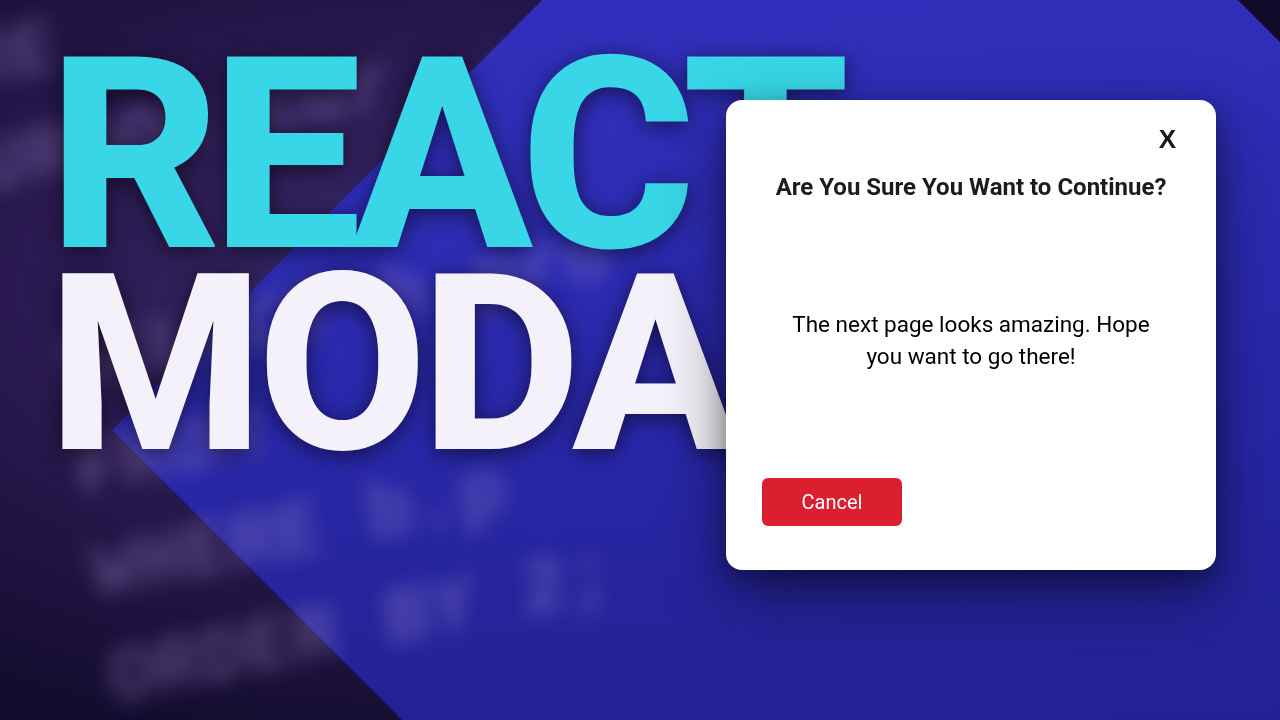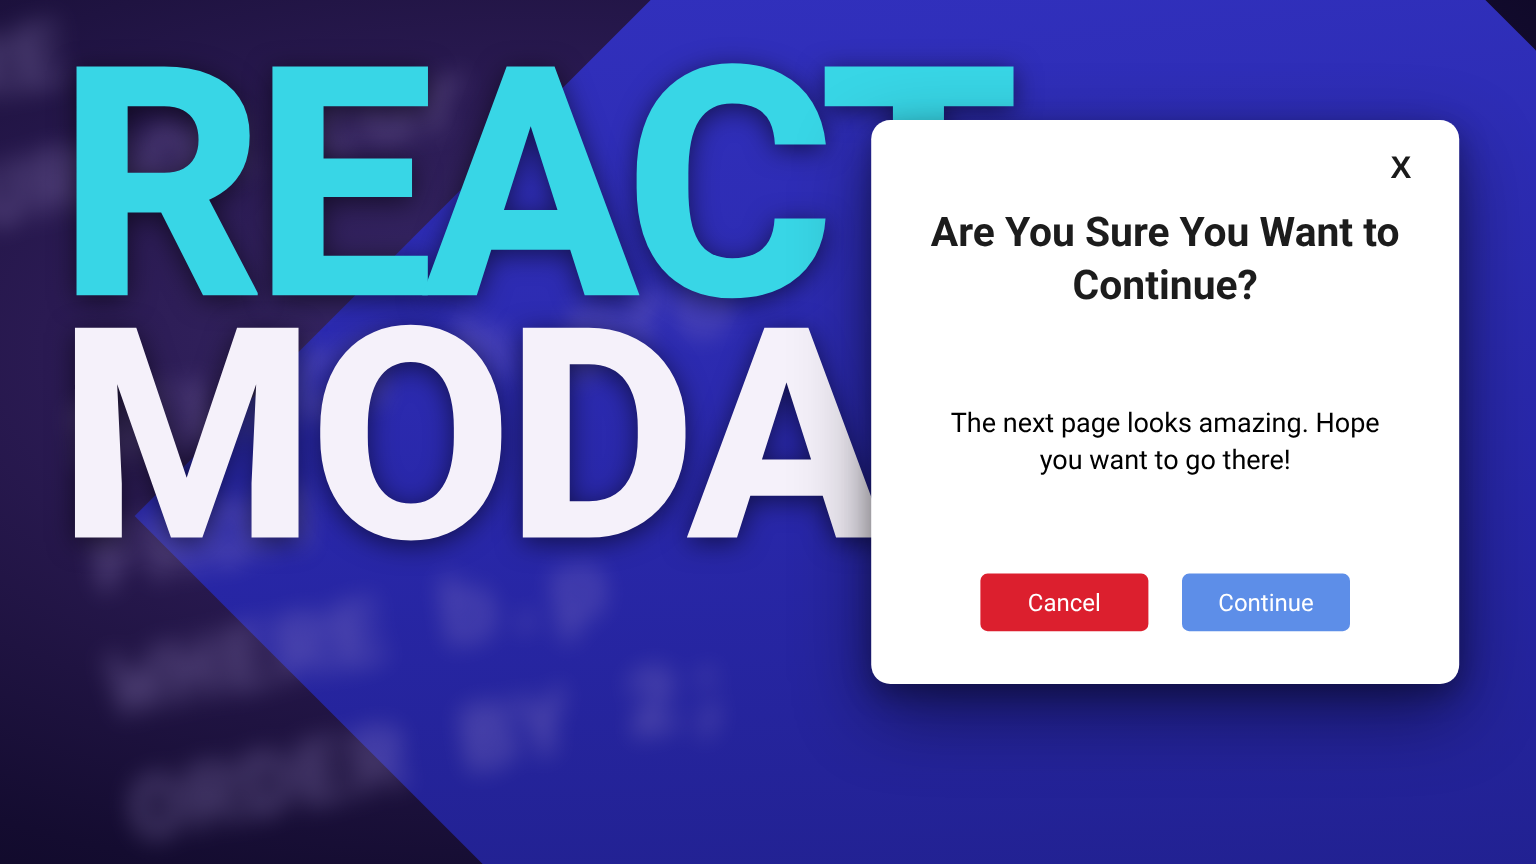--- a/index.html
+++ b/index.html
@@ -90,21 +90,21 @@
     font-size: 26px;
     font-weight: 600;
     color: #1a1a1a;
     cursor: pointer;
     line-height: 1;
     padding: 2px 4px;
     font-family: Arial, sans-serif;
   }
   .modal-title {
     margin-top: 18px;
-    font-size: 34px;
+    font-size: 24px;
     font-weight: 700;
     color: #1c1c1c;
     text-align: center;
     line-height: 1.3;
     padding: 0 10px;
   }
   .modal-body {
     flex: 1;
     display: flex;
     align-items: center;
@@ -113,21 +113,21 @@
     padding: 0 10px;
   }
   .modal-body-text {
     font-size: 22.5px;
     color: #000000;
     line-height: 1.4;
     font-weight: 400;
   }
   .modal-actions {
     display: flex;
-    justify-content: center;
+    justify-content: space-between;
     gap: 28px;
     margin-bottom: 8px;
   }
   .btn {
     min-width: 140px;
     padding: 12px 20px;
     border-radius: 6px;
     border: none;
     font-size: 20px;
     font-weight: 400;
@@ -161,15 +161,14 @@
 </div>
 
 <div class="modal">
   <div class="modal-close">X</div>
   <div class="modal-title">Are You Sure You Want to Continue?</div>
   <div class="modal-body">
     <div class="modal-body-text">The next page looks amazing. Hope you want to go there!</div>
   </div>
   <div class="modal-actions">
     <button class="btn btn-cancel">Cancel</button>
-    <button class="btn btn-continue">Continue</button>
   </div>
 </div>
 
 </body></html>

